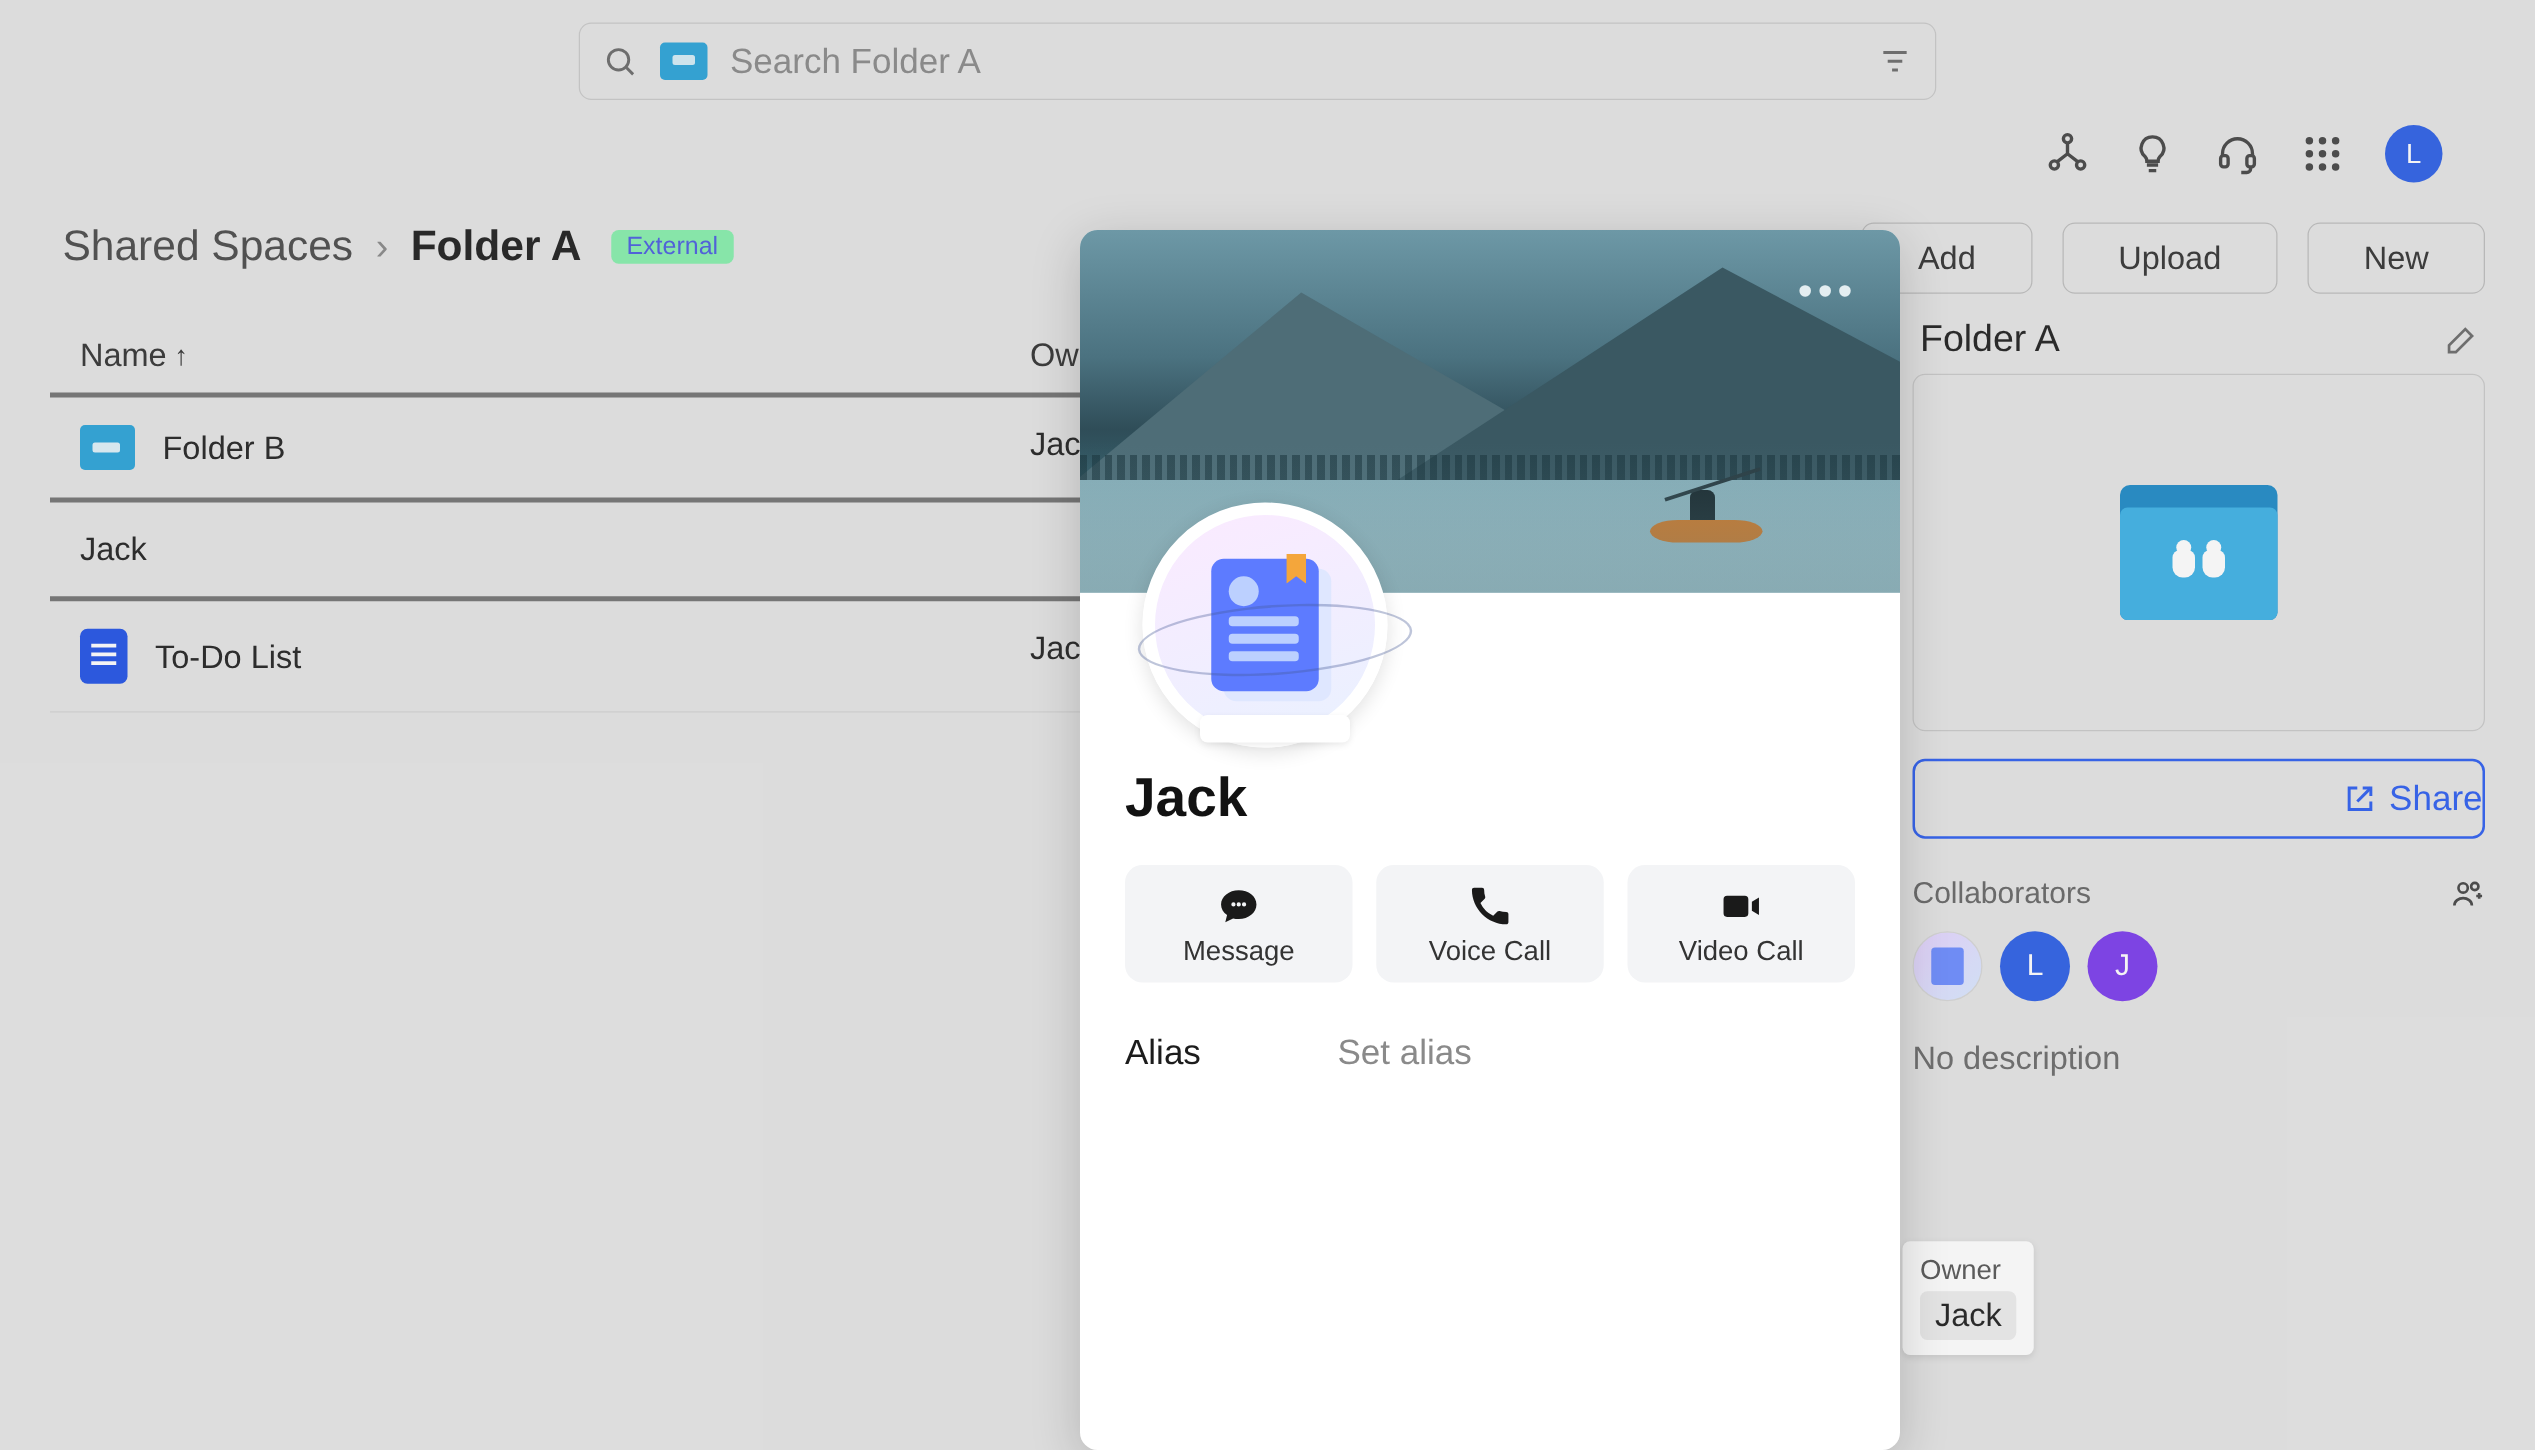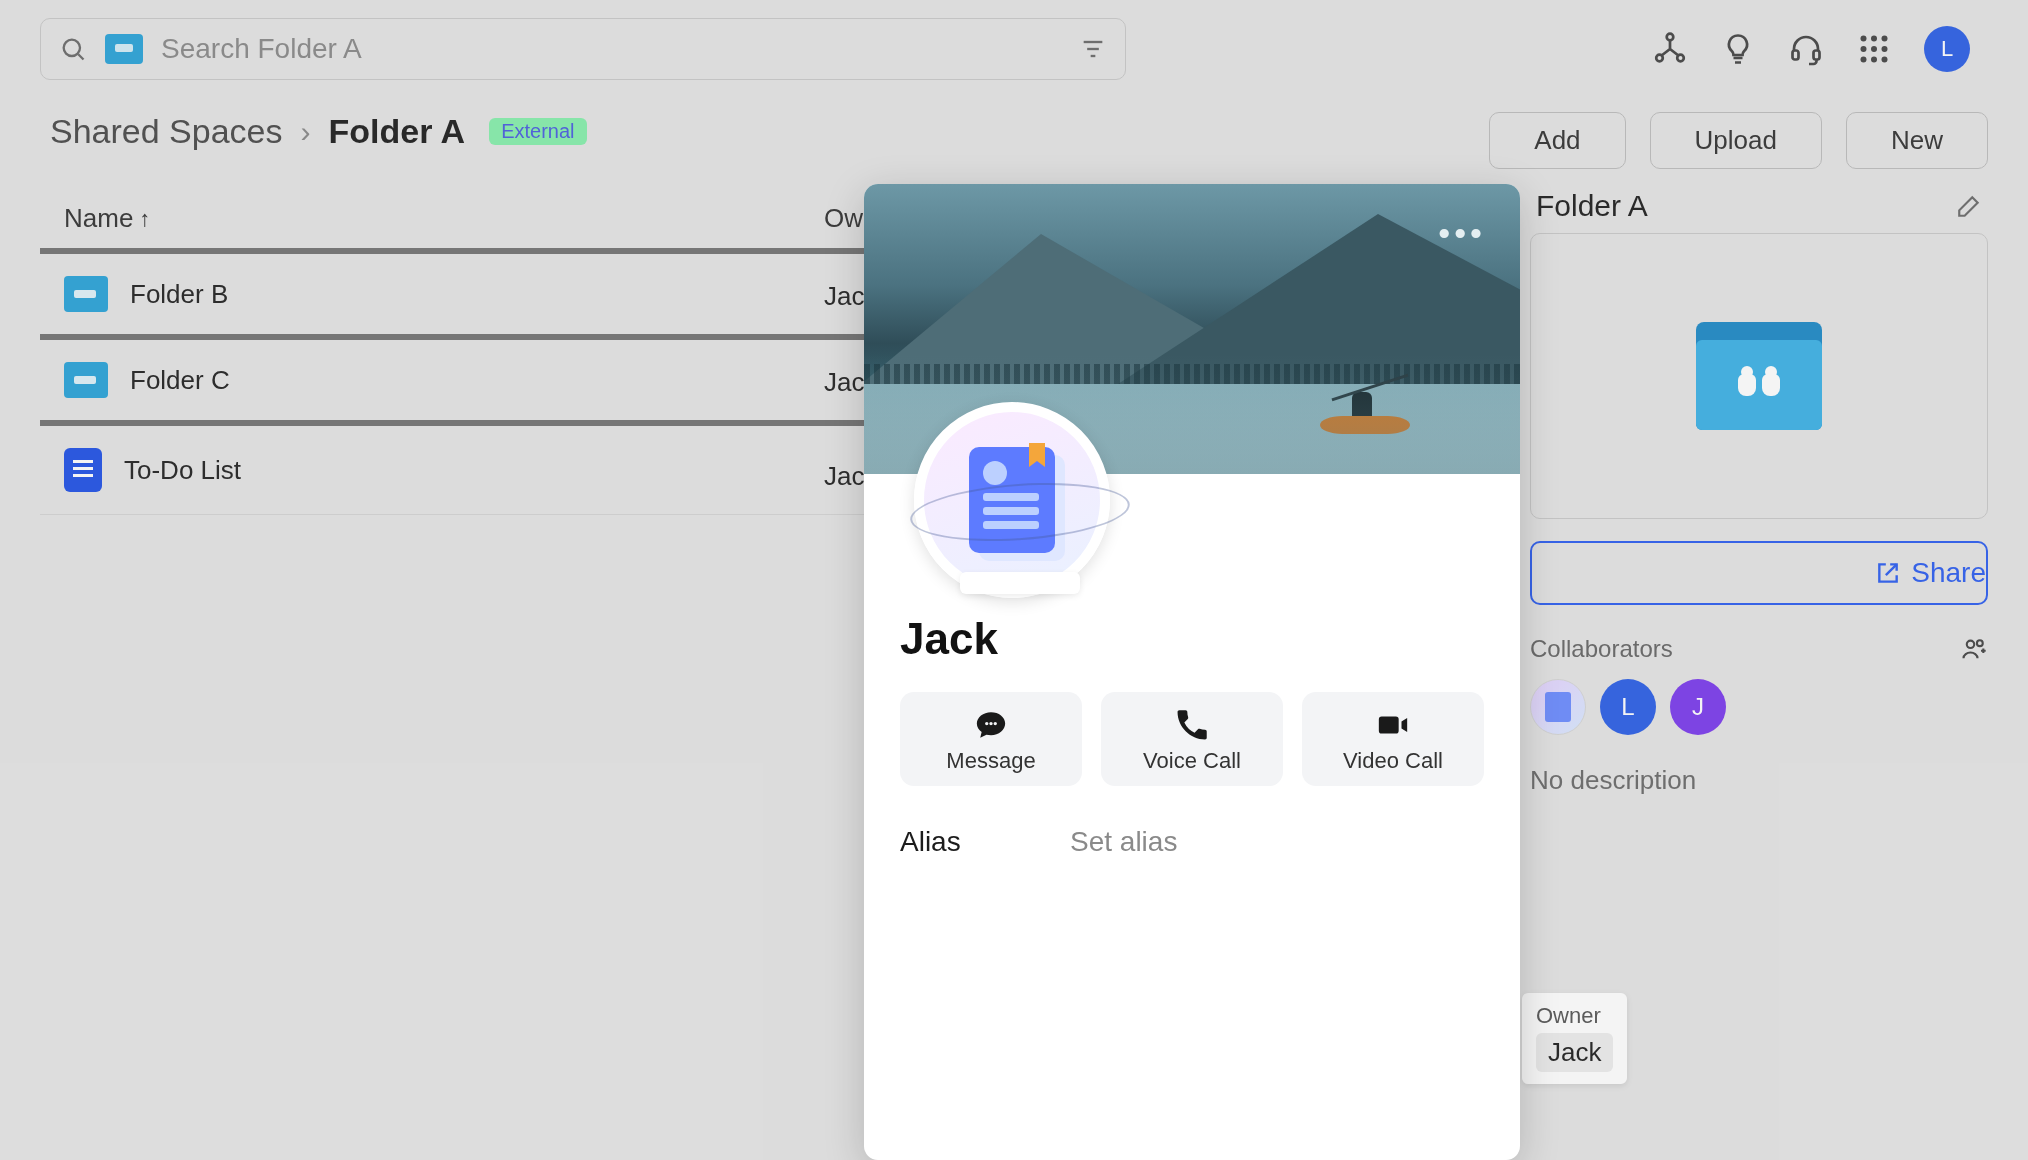--- a/index.html
+++ b/index.html
@@ -1,20 +1,20 @@
 <!DOCTYPE html>
 <html><head>
 <meta charset="utf-8">
 <style>
   * { box-sizing: border-box; margin: 0; padding: 0; }
   html, body { width: 2028px; height: 1160px; font-family: -apple-system, BlinkMacSystemFont, "Segoe UI", sans-serif; background: #f5f5f5; overflow: hidden; }
   .app { position: relative; width: 100%; height: 100%; background: #e5e5e5; }
 
   
-  .topbar { display: flex; align-items: center; padding: 18px 40px 18px 40px; gap: 20px; }
+  .topbar { display: flex; align-items: center; padding: 18px 56px 18px 40px; gap: 20px; flex-direction: column; }
   .searchbox { display: flex; align-items: center; width: 1086px; height: 62px; border: 1px solid #c9c9c9; border-radius: 10px; background: #e5e5e5; padding: 0 18px; gap: 18px; }
   .searchbox .sicon { width: 28px; height: 28px; color: #6a6a6a; }
   .searchbox .fldicon { width: 38px; height: 30px; background: #2aa3d8; border-radius: 4px; position: relative; }
   .searchbox .fldicon::before { content:""; position:absolute; left:10px; top:10px; width:18px; height:8px; background: rgba(255,255,255,.8); border-radius:2px; }
   .searchbox input { flex:1; border:none; outline:none; background:transparent; font-size: 28px; color:#444; }
   .searchbox input::placeholder { color:#8a8a8a; }
   .searchbox .filter { width:28px; height:28px; color:#6a6a6a; }
 
   .topright { margin-left:auto; display:flex; align-items:center; gap:32px; padding-right:18px; }
   .ticon { width:36px; height:36px; color:#444; cursor:pointer; }
@@ -31,21 +31,21 @@
   .hbtn { border:1px solid #bdbdbd; background:#e5e5e5; color:#333; font-size:26px; padding:12px 44px; border-radius:10px; cursor:pointer; }
 
   
   .main { display:flex; padding: 0 40px; gap: 0; align-items:flex-start; }
   .list { flex:1; }
   .listhead { display:flex; align-items:center; padding: 14px 24px; font-size:26px; color:#333; }
   .listhead .col-name { flex:0 0 760px; display:flex; gap:6px; align-items:center; }
   .listhead .col-owner { flex:0 0 200px; }
   .sortarrow { font-size:22px; }
   .rows { }
-  .row { display:flex; align-items:flex-end; padding: 22px 24px; border-top:6px solid #737373; font-size:26px; color:#222; }
+  .row { display:flex; align-items:flex-start; padding: 22px 24px; border-top:4px solid #737373; font-size:26px; color:#222; }
   .row:last-child { border-bottom:1px solid #d4d4d4; }
   .row .cell-name { flex:0 0 760px; display:flex; align-items:center; gap:22px; }
   .row .cell-owner { flex:0 0 200px; }
   .ficon { width:44px; height:36px; border-radius:4px; position:relative; }
   .ficon.folder { background:#2aa3d8; }
   .ficon.folder::before { content:""; position:absolute; left:10px; top:14px; width:22px; height:8px; background:rgba(255,255,255,.85); border-radius:2px; }
   .ficon.doc { width:38px; height:44px; background:#2152e6; border-radius:6px; }
   .ficon.doc::before { content:""; position:absolute; left:9px; top:12px; width:20px; height:3px; background:#fff; box-shadow:0 7px 0 #fff, 0 14px 0 #fff; }
 
   
@@ -194,24 +194,20 @@
       </div>
       <div class="rows" id="rows">
           <div class="row">
             <div class="cell-name">
               <div class="ficon folder"></div>
               <span>Folder B</span>
             </div>
             <div class="cell-owner">Jack</div>
           </div>
           <div class="row">
-            <div class="cell-name">
-              <div class="ficon folder"></div>
-              <span>Folder C</span>
-            </div>
             <div class="cell-owner">Jack</div>
           </div>
           <div class="row">
             <div class="cell-name">
               <div class="ficon doc"></div>
               <span>To-Do List</span>
             </div>
             <div class="cell-owner">Jack</div>
           </div>
         </div>

